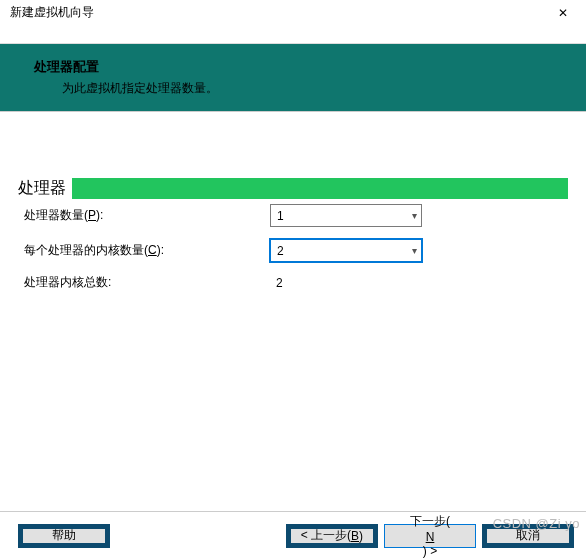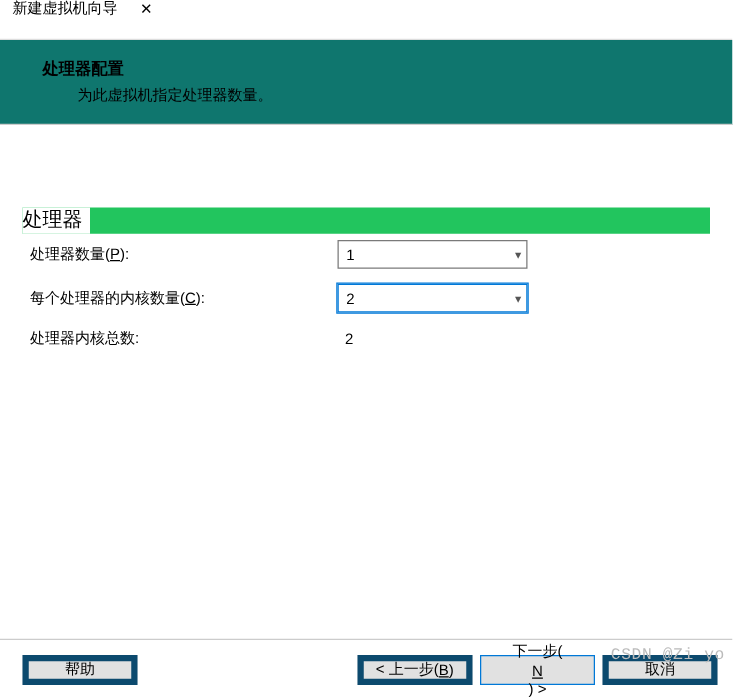--- a/index.html
+++ b/index.html
@@ -1,39 +1,39 @@
 <!DOCTYPE html>
 <html><head>
   <meta charset="utf-8">
   <style>
     * { box-sizing: border-box; margin: 0; padding: 0; }
     body { font-family: "Microsoft YaHei", "Segoe UI", sans-serif; font-size: 12px; background: #fff; color: #000; }
     .window { width: 586px; height: 559px; position: relative; background: #fff; }
-    .titlebar { height: 32px; display: flex; align-items: center; padding: 0 0 18px 10px; border-bottom: 1px solid #ddd; }
+    .titlebar { height: 44px; display: flex; align-items: center; justify-content: space-between; padding: 0 0 18px 10px; border-bottom: 1px solid #ddd; }
     .titlebar-title { font-size: 12px; }
     .close-btn { width: 46px; height: 32px; display: flex; align-items: center; justify-content: center; cursor: pointer; }
     .header { padding: 14px 20px 14px 20px; border-bottom: 1px solid #ccc; background: #0f766e; }
     .header-title { font-weight: bold; font-size: 13px; margin-left: 14px; margin-bottom: 4px; }
     .header-sub { margin-left: 42px; font-size: 12px; }
     .content { padding: 18px 18px 0 18px; }
     .group-label { font-size: 16px; position: relative; background: #22c55e; margin-top: 48px; }
     .group-line { border-top: 1px solid #ccc; margin-top: -8px; margin-left: 44px; margin-bottom: 12px; }
     .group-title { display: inline-block; background: #fff; padding-right: 6px; position: relative; z-index: 1; }
     .row { display: flex; align-items: center; margin: 6px 0 12px 6px; }
     .row-label { width: 246px; font-size: 12px; }
     .underline { text-decoration: underline; }
     .combo { width: 152px; height: 23px; border: 1px solid #7a7a7a; display: flex; align-items: center; justify-content: space-between; padding: 0 4px 0 6px; background: #fff; cursor: pointer; font-size: 12px; }
     .combo.focus { border: 1px solid #0078d7; outline: 1px solid #0078d7; }
     .chevron { font-size: 10px; color: #555; }
     .footer { position: absolute; bottom: 0; left: 0; right: 0; height: 48px; border-top: 1px solid #ccc; display: flex; align-items: center; padding: 0 12px 0 18px; background: #f0f0f0; background: #fff; }
     .footer-spacer { flex: 1; }
     .btn { min-width: 92px; height: 24px; border: 5px solid #0c4a6e; background: #e1e1e1; font-size: 12px; cursor: pointer; margin-left: 6px; padding: 0 10px; display: inline-flex; align-items: center; justify-content: center; font-family: inherit; }
     .btn.default { border: 1px solid #0078d7; flex-direction: column; }
     .help-btn { min-width: 92px; margin-left: 0; }
-    .watermark { position: absolute; right: 6px; bottom: 28px; color: #bbb; font-size: 13px; pointer-events: none; letter-spacing: 0.5px; font-family: Liberation Mono, monospace; }
+    .watermark { position: absolute; right: 6px; bottom: 28px; color: #bbb; font-size: 13px; pointer-events: none; letter-spacing: 0.5px; }
     .total-val { width: 152px; padding-left: 6px; }
   </style>
 </head>
 <body>
 
 <div class="window">
 
   <div class="titlebar">
     <span class="titlebar-title">新建虚拟机向导</span>
     <div class="close-btn">

